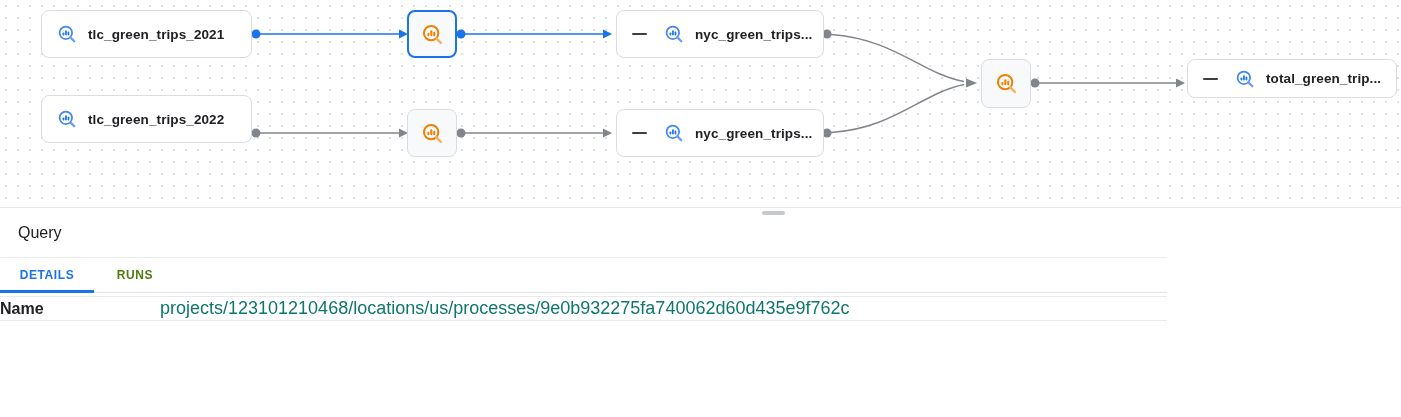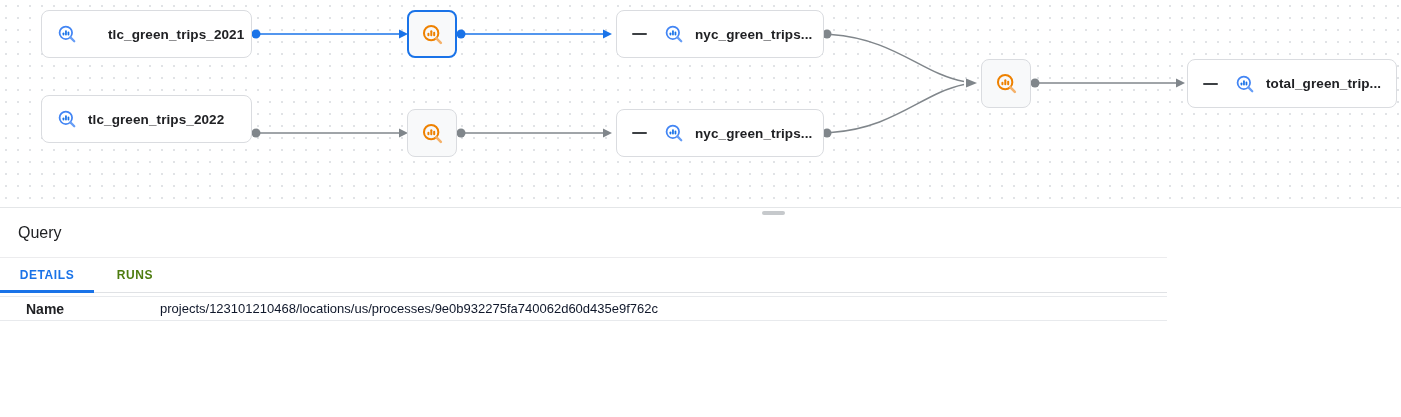--- a/index.html
+++ b/index.html
@@ -46,23 +46,23 @@
   .tab.details { width:94px; }
   .tab.runs { width:82px; }
   .tab.active { color:#1a73e8; }
   .tab.active::after { content:""; position:absolute; left:0; right:0; bottom:-1px;
                        height:3px; background:#1a73e8; }
 
   .details-table { margin-top:3px; }
   .drow { display:flex; align-items:center; height:24px;
           border-bottom:1px solid #e8eaed; }
   .drow:first-child { border-top:1px solid #e8eaed; height:25px; }
-  .dlabel { width:160px; padding-left:26px; font-size:14px; font-weight:700;
+  .dlabel { width:160px; padding-left:0; font-size:16px; font-weight:700;
             color:#202124; flex:none; }
-  .dvalue { font-size:13px; color:#0f172a; white-space:nowrap; }
+  .dvalue { font-size:18px; color:#0f766e; white-space:nowrap; }
 </style>
 </head>
 <body>
 
 <div class="graph">
 
   <svg class="edges" width="1401" height="208" viewBox="0 0 1401 208">
 
     <circle cx="256" cy="34" r="4.5" fill="#1a73e8"></circle>
     <path d="M260 34 L399 34" stroke="#1a73e8" stroke-width="1.6" fill="none"></path>
@@ -82,21 +82,21 @@
     <path d="M831 34.5 C895 39 922 74 964 81.5" stroke="#80868b" stroke-width="1.5" fill="none"></path>
     <circle cx="827" cy="133" r="4.5" fill="#80868b"></circle>
     <path d="M831 132.5 C895 128 922 93 964 84.5" stroke="#80868b" stroke-width="1.5" fill="none"></path>
     <polygon points="966,78.5 977,83 966,87.5" fill="#80868b"></polygon>
 
     <circle cx="1035" cy="83" r="4.5" fill="#80868b"></circle>
     <path d="M1039 83 L1176 83" stroke="#80868b" stroke-width="1.5" fill="none"></path>
     <polygon points="1176,78.5 1185,83 1176,87.5" fill="#80868b"></polygon>
   </svg>
 
-  <div class="node" style="left:41px; top:10px; width:211px;gap:20px;">
+  <div class="node" style="left:41px; top:10px; width:211px;">
     <svg class="bq" width="20" height="20" viewBox="0 0 24 24">
       <circle cx="10.6" cy="10.6" r="7.5" fill="none" stroke="#4285f4" stroke-width="2.1"></circle>
       <path d="M16.1 16.1 L20.7 20.7" stroke="#669df6" stroke-width="2.7" stroke-linecap="round"></path>
       <rect x="6.7" y="10.1" width="2.1" height="3.8" rx="1" fill="#1a73e8"></rect>
       <rect x="9.7" y="7.5" width="2.1" height="6.4" rx="1" fill="#1a73e8"></rect>
       <rect x="12.7" y="9.1" width="2.1" height="4.8" rx="1" fill="#1a73e8"></rect>
     </svg>
     <span class="label">tlc_green_trips_2021</span>
   </div>
 
@@ -158,21 +158,21 @@
   <div class="node process" style="left:981px; top:59px; height:49px;">
     <svg class="bq" width="23" height="23" viewBox="0 0 24 24">
       <circle cx="10.6" cy="10.6" r="7.5" fill="none" stroke="#ee8100" stroke-width="2.1"></circle>
       <path d="M16.1 16.1 L20.7 20.7" stroke="#f5b169" stroke-width="2.7" stroke-linecap="round"></path>
       <rect x="6.7" y="10.1" width="2.1" height="3.8" rx="1" fill="#ee8100"></rect>
       <rect x="9.7" y="7.5" width="2.1" height="6.4" rx="1" fill="#ee8100"></rect>
       <rect x="12.7" y="9.1" width="2.1" height="4.8" rx="1" fill="#ee8100"></rect>
     </svg>
   </div>
 
-  <div class="node" style="left:1187px; top:59px; width:210px; height:49px;">
+  <div class="node" style="left:1187px; top:59px; width:210px; height:39px;">
     <span class="collapse-dash"></span>
     <svg class="bq" width="20" height="20" viewBox="0 0 24 24">
       <circle cx="10.6" cy="10.6" r="7.5" fill="none" stroke="#4285f4" stroke-width="2.1"></circle>
       <path d="M16.1 16.1 L20.7 20.7" stroke="#669df6" stroke-width="2.7" stroke-linecap="round"></path>
       <rect x="6.7" y="10.1" width="2.1" height="3.8" rx="1" fill="#1a73e8"></rect>
       <rect x="9.7" y="7.5" width="2.1" height="6.4" rx="1" fill="#1a73e8"></rect>
       <rect x="12.7" y="9.1" width="2.1" height="4.8" rx="1" fill="#1a73e8"></rect>
     </svg>
     <span class="label">total_green_trip...</span>
   </div>

